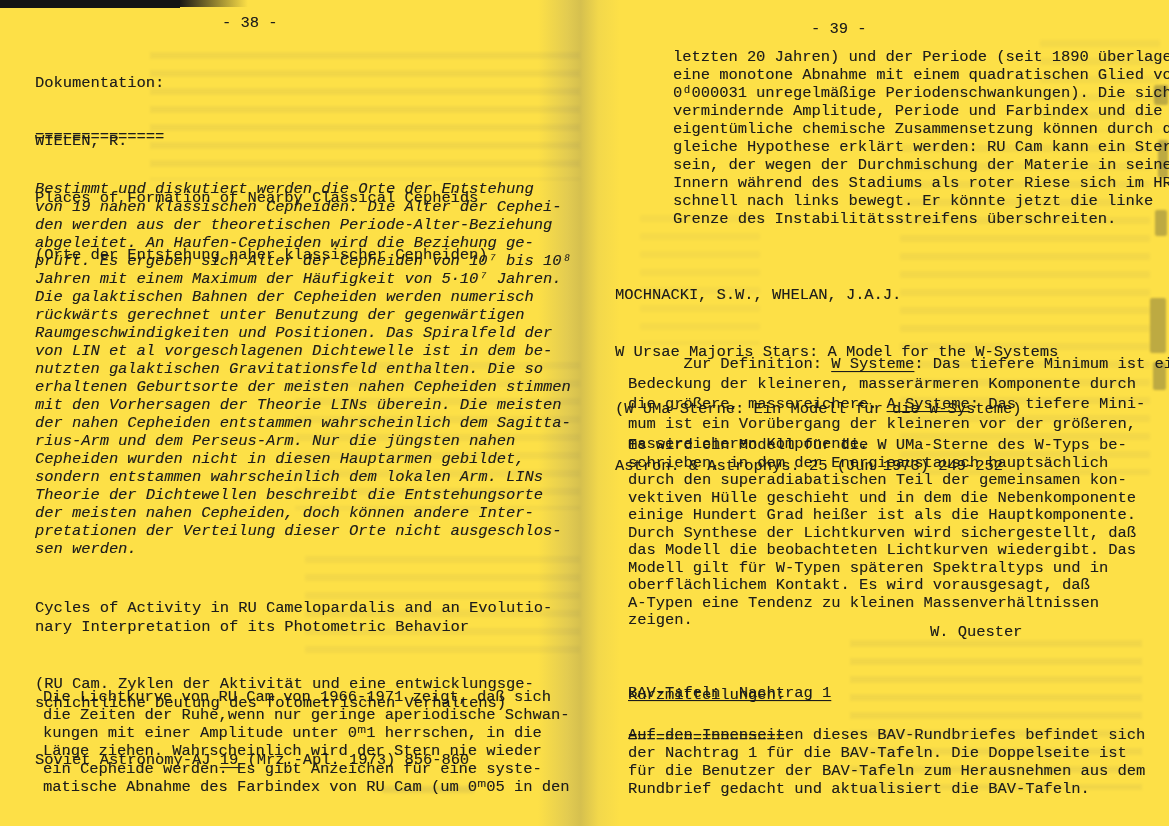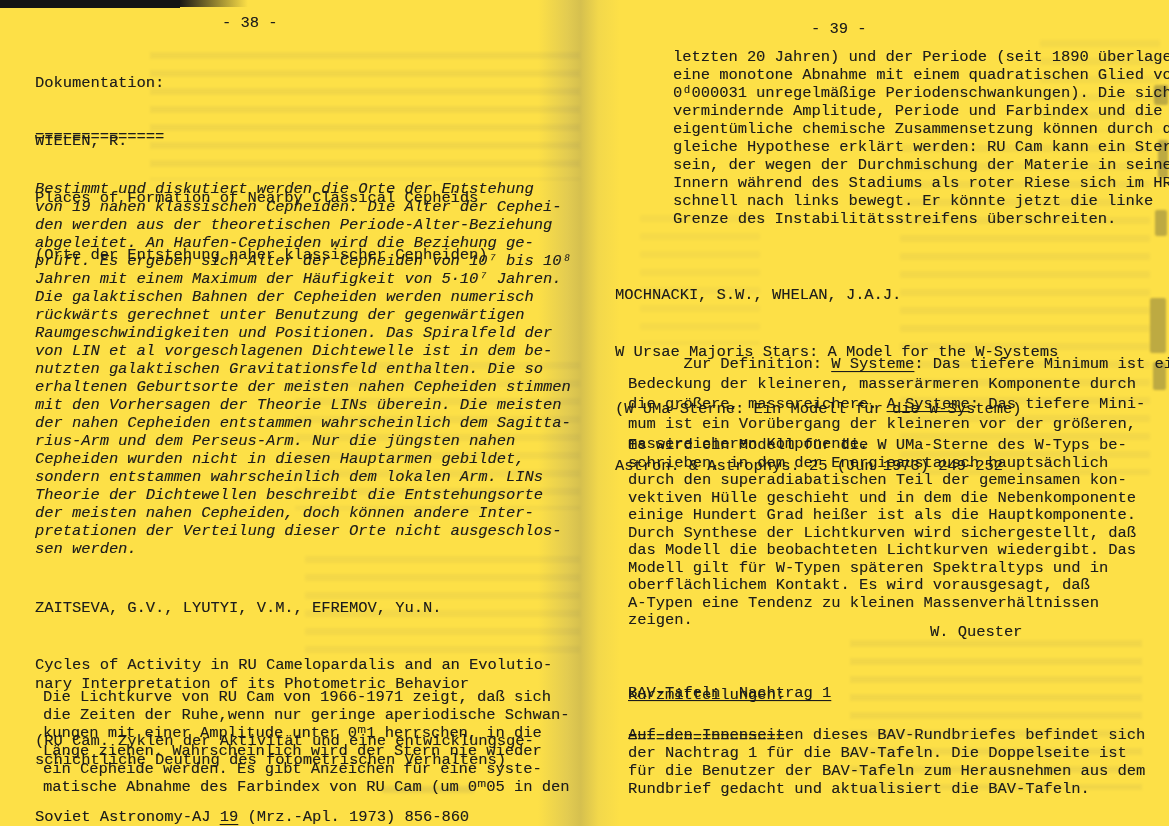--- a/index.html
+++ b/index.html
@@ -80,21 +80,20 @@
 der nahen Cepheiden entstammen wahrscheinlich dem Sagitta-
 rius-Arm und dem Perseus-Arm. Nur die jüngsten nahen
 Cepheiden wurden nicht in diesen Hauptarmen gebildet,
 sondern entstammen wahrscheinlich dem lokalen Arm. LINs
 Theorie der Dichtewellen beschreibt die Entstehungsorte
 der meisten nahen Cepheiden, doch können andere Inter-
 pretationen der Verteilung dieser Orte nicht ausgeschlos-
 sen werden.</div>
 
     <div class="blk lh19" style="left:35px;top:561px;">
-      <div>ZAITSEVA, G.V., LYUTYI, V.M., EFREMOV, Yu.N.</div>
       <div>Cycles of Activity in RU Camelopardalis and an Evolutio-
 nary Interpretation of its Photometric Behavior</div>
       <div>(RU Cam. Zyklen der Aktivität und eine entwicklungsge-
 schichtliche Deutung des fotometrischen Verhaltens)</div>
       <div><span>Soviet Astronomy-AJ </span><span class="u">19</span><span> (Mrz.-Apl. 1973) 856-860</span></div>
     </div>
 
     <div class="blk" style="left:43px;top:688px;">Die Lichtkurve von RU Cam von 1966-1971 zeigt, daß sich
 die Zeiten der Ruhe,wenn nur geringe aperiodische Schwan-
 kungen mit einer Amplitude unter 0ᵐ1 herrschen, in die

